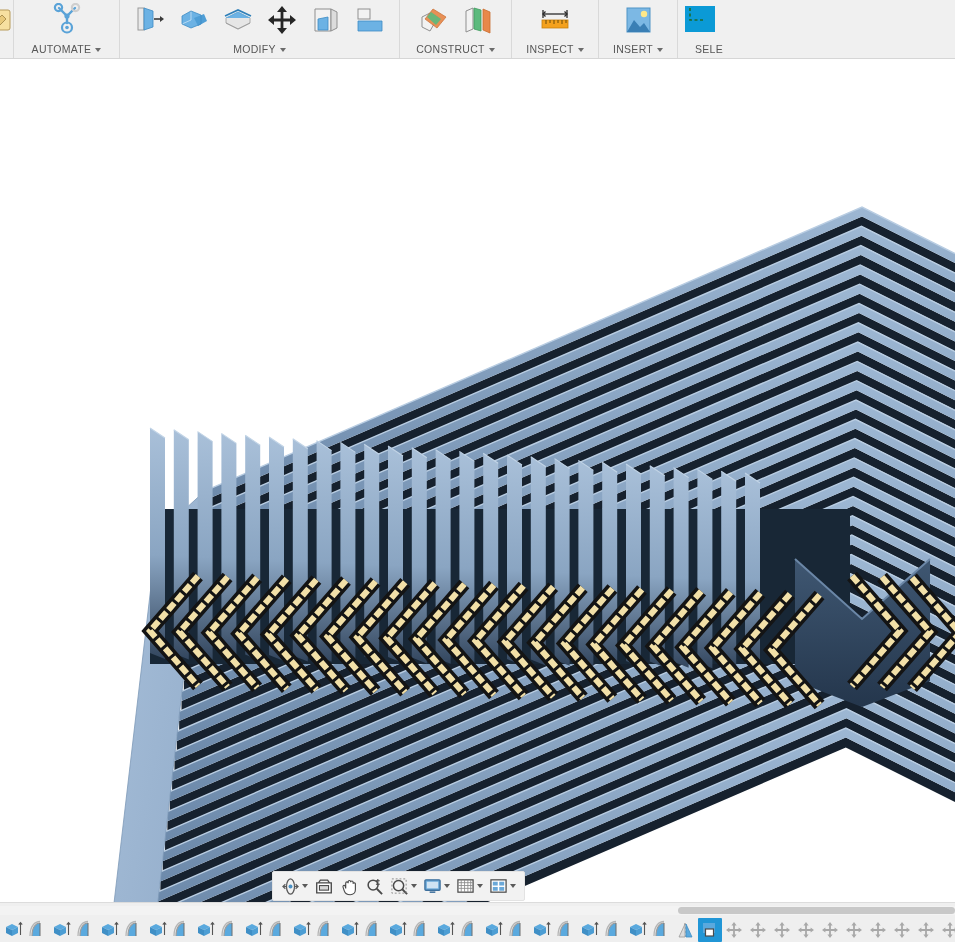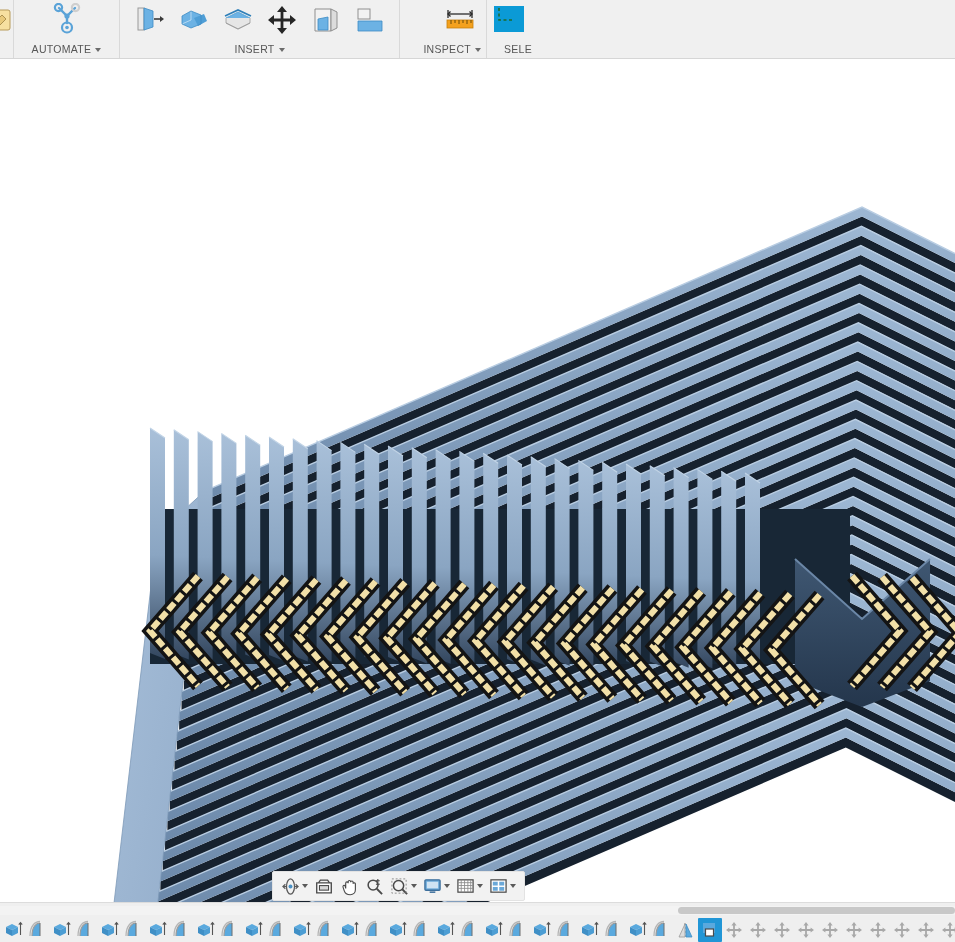--- a/index.html
+++ b/index.html
@@ -190,28 +190,50 @@
           </svg>
         </div>
         <div class="tb-btn">
           <svg width="34" height="32" viewBox="0 0 34 32">
             <rect x="5" y="5" width="12" height="10" fill="#f2f2f2" stroke="#8f8f8f" stroke-width="1"></rect>
             <path d="M5 17 L29 17 L29 27 L5 27 Z" fill="#6cb2e4" stroke="#3d8cc4" stroke-width=".8"></path>
           </svg>
         </div>
       </div>
       <div class="tb-label">
-        <span>INSERT</span>
+        <span>MODIFY</span>
           <span class="caret"></span>
       </div>
     </div>
 
 
-
-    <div class="tb-group" style="min-width:87px;align-items:flex-end;">
+    <div class="tb-group" style="min-width:112px;">
+      <div class="tb-icons">
+        <div class="tb-btn">
+          <svg width="34" height="32" viewBox="0 0 34 32">
+            <path d="M5 13 L13 9 L21 13 L13 27 L5 23 Z" fill="#f2f2f2" stroke="#8f8f8f" stroke-width="1"></path>
+            <path d="M16 5 L29 13 L20 24 L8 15 Z" fill="#e8884a" opacity=".92" stroke="#c96c2e" stroke-width=".8"></path>
+            <path d="M14 8 L24 15 L19 21 L10 13 Z" fill="#5cba7d" opacity=".9"></path>
+          </svg>
+        </div>
+        <div class="tb-btn">
+          <svg width="34" height="32" viewBox="0 0 34 32">
+            <path d="M5 7 L12 4 L12 25 L5 28 Z" fill="#f2f2f2" stroke="#8f8f8f" stroke-width="1"></path>
+            <path d="M13 4 L20 6 L20 27 L13 25 Z" fill="#5cba7d" stroke="#3f9a5e" stroke-width=".8"></path>
+            <path d="M22 5 L29 8 L29 29 L22 26 Z" fill="#e8884a" stroke="#c96c2e" stroke-width=".8"></path>
+          </svg>
+        </div>
+      </div>
+      <div class="tb-label">
+        <span>CONSTRUCT</span>
+          <span class="caret"></span>
+      </div>
+    </div>
+
+    <div class="tb-group" style="min-width:87px;">
       <div class="tb-icons">
         <div class="tb-btn">
           <svg width="38" height="32" viewBox="0 0 38 32">
             <g stroke="#2b2b2b" stroke-width="1.3">
               <path d="M7 10 L31 10"></path>
               <path d="M7 6 L7 14"></path>
               <path d="M31 6 L31 14"></path>
             </g>
             <path d="M9.5 7.5 L7 10 L9.5 12.5" fill="none" stroke="#2b2b2b" stroke-width="1.3"></path>
             <path d="M28.5 7.5 L31 10 L28.5 12.5" fill="none" stroke="#2b2b2b" stroke-width="1.3"></path>
@@ -226,20 +248,35 @@
             </g>
           </svg>
         </div>
       </div>
       <div class="tb-label">
         <span>INSPECT</span>
           <span class="caret"></span>
       </div>
     </div>
 
+    <div class="tb-group" style="min-width:79px;">
+      <div class="tb-icons">
+        <div class="tb-btn">
+          <svg width="34" height="32" viewBox="0 0 34 32">
+            <rect x="6" y="4" width="23" height="24" fill="#7cb8e4" stroke="#4e93c6" stroke-width="1"></rect>
+            <circle cx="23" cy="10" r="3.2" fill="#ffe98a"></circle>
+            <path d="M6 28 L13 16 L19 23 L23 19 L29 28 Z" fill="#3a7fb5"></path>
+          </svg>
+        </div>
+      </div>
+      <div class="tb-label">
+        <span>INSERT</span>
+          <span class="caret"></span>
+      </div>
+    </div>
 
     <div class="tb-group noborder" style="min-width:50px;">
       <div class="tb-icons" style="justify-content:flex-start;">
         <div class="tb-btn" style="width:34px;justify-content:flex-start;">
           <svg width="34" height="32" viewBox="0 0 34 32">
             <rect x="2" y="2" width="30" height="26" fill="#0b9ad6"></rect>
             <g stroke="#1f6b2e" stroke-width="1.6" stroke-dasharray="3 2.5" fill="none">
               <path d="M7 4 L7 16 L20 16"></path>
             </g>
           </svg>

